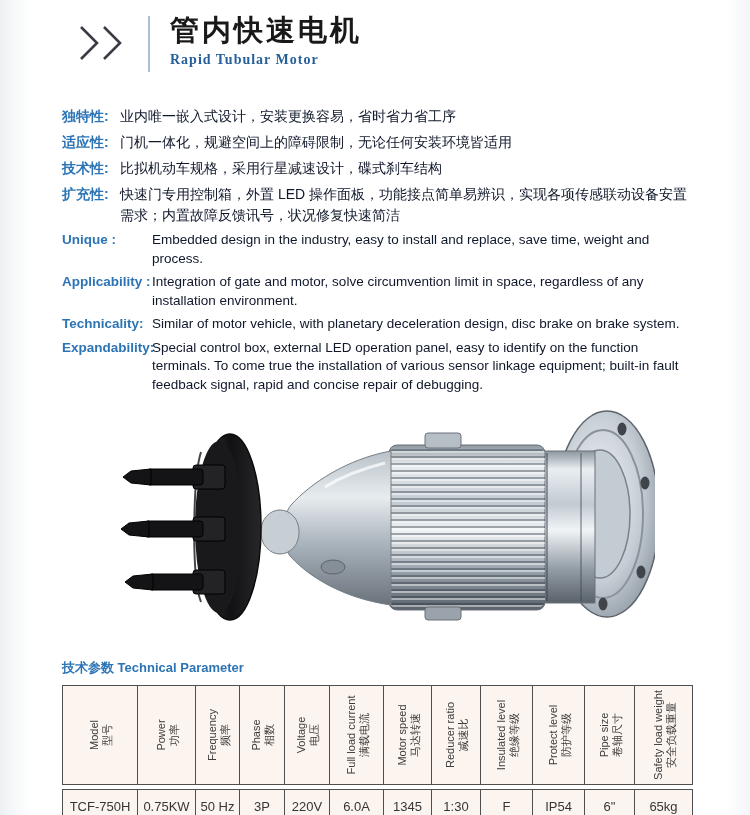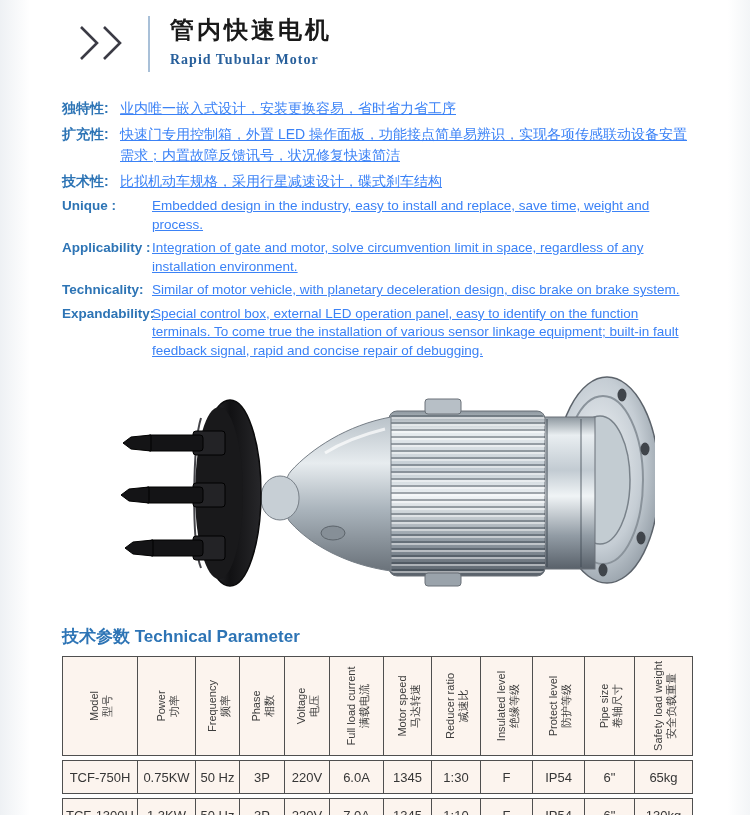--- a/index.html
+++ b/index.html
@@ -11,42 +11,42 @@
     overflow: hidden;
   }
   .page { position: relative; width: 750px; height: 815px; }
 
   
   .hdr { display: flex; align-items: flex-start; padding: 14px 0 0 78px; height: 78px; }
   .chevrons { margin-top: 10px; }
   .hdr-divider { width: 2px; height: 56px; background: #a9c0d8; margin: 2px 20px 0 18px; }
   .title-zh {
     font-family: "Liberation Serif", "DejaVu Serif", serif;
-    font-size: 24px; font-weight: bold; color: #191919; letter-spacing: 3px; line-height: 32px;
+    font-size: 29px; font-weight: bold; color: #191919; letter-spacing: 3px; line-height: 32px;
   }
   .title-en {
     font-family: "Liberation Serif", "DejaVu Serif", serif;
     font-size: 14px; font-weight: bold; color: #275f9b; letter-spacing: 1px; line-height: 27px;
   }
 
   
   .feat { margin-left: 62px; width: 632px; }
-  .feat-zh { margin-top: 20px; font-size: 14px; }
+  .feat-zh { margin-top: 28px; font-size: 14px; }
   .feat-zh .frow { display: grid; grid-template-columns: 58px 1fr; line-height: 21px; margin-bottom: 5px; }
   .feat-en { font-size: 13.5px; }
   .feat-en .frow { display: grid; grid-template-columns: 90px 1fr; line-height: 18.5px; margin-bottom: 5px; }
   .flabel { color: #2d74b5; font-weight: bold; white-space: nowrap; }
-  .ftext { color: #3b82f6; text-decoration: underline; }
+  .ftext { color: #0f172a; }
 
   
   .photo { margin: 8px 0 0 95px; width: 560px; height: 242px; }
 
   
   .params { margin: 6px 0 0 62px; }
-  .params-title { color: #2d74b5; font-size: 17px; font-weight: bold; margin-bottom: 4px; }
+  .params-title { color: #2d74b5; font-size: 13px; font-weight: bold; margin-bottom: 4px; }
   table.tech {
     border-collapse: separate;
     border-spacing: 0 4px;
     table-layout: fixed;
     width: 631px;
   }
   table.tech th, table.tech td {
     background: #fcf4ee;
     border: 1px solid #4f4f4f;
     border-left: none;
@@ -84,26 +84,30 @@
     </div>
   </div>
 
   
   <div class="feat feat-zh">
     <div class="frow">
       <span class="flabel">独特性:</span>
       <span class="ftext">业内唯一嵌入式设计，安装更换容易，省时省力省工序</span>
     </div>
     <div class="frow">
+      <span class="flabel">适应性:</span>
+      <span class="ftext">门机一体化，规避空间上的障碍限制，无论任何安装环境皆适用</span>
+    </div>
+    <div class="frow">
+      <span class="flabel">技术性:</span>
+      <span class="ftext">比拟机动车规格，采用行星减速设计，碟式刹车结构</span>
+    </div>
+    <div class="frow">
       <span class="flabel">扩充性:</span>
       <span class="ftext">快速门专用控制箱，外置 LED 操作面板，功能接点简单易辨识，实现各项传感联动设备安置需求；内置故障反馈讯号，状况修复快速简洁</span>
-    </div>
-    <div class="frow">
-      <span class="flabel">技术性:</span>
-      <span class="ftext">比拟机动车规格，采用行星减速设计，碟式刹车结构</span>
     </div>
   </div>
 
   
   <div class="feat feat-en">
     <div class="frow">
       <span class="flabel">Unique :</span>
       <span class="ftext">Embedded design in the industry, easy to install and replace, save time, weight and process.</span>
     </div>
     <div class="frow">

